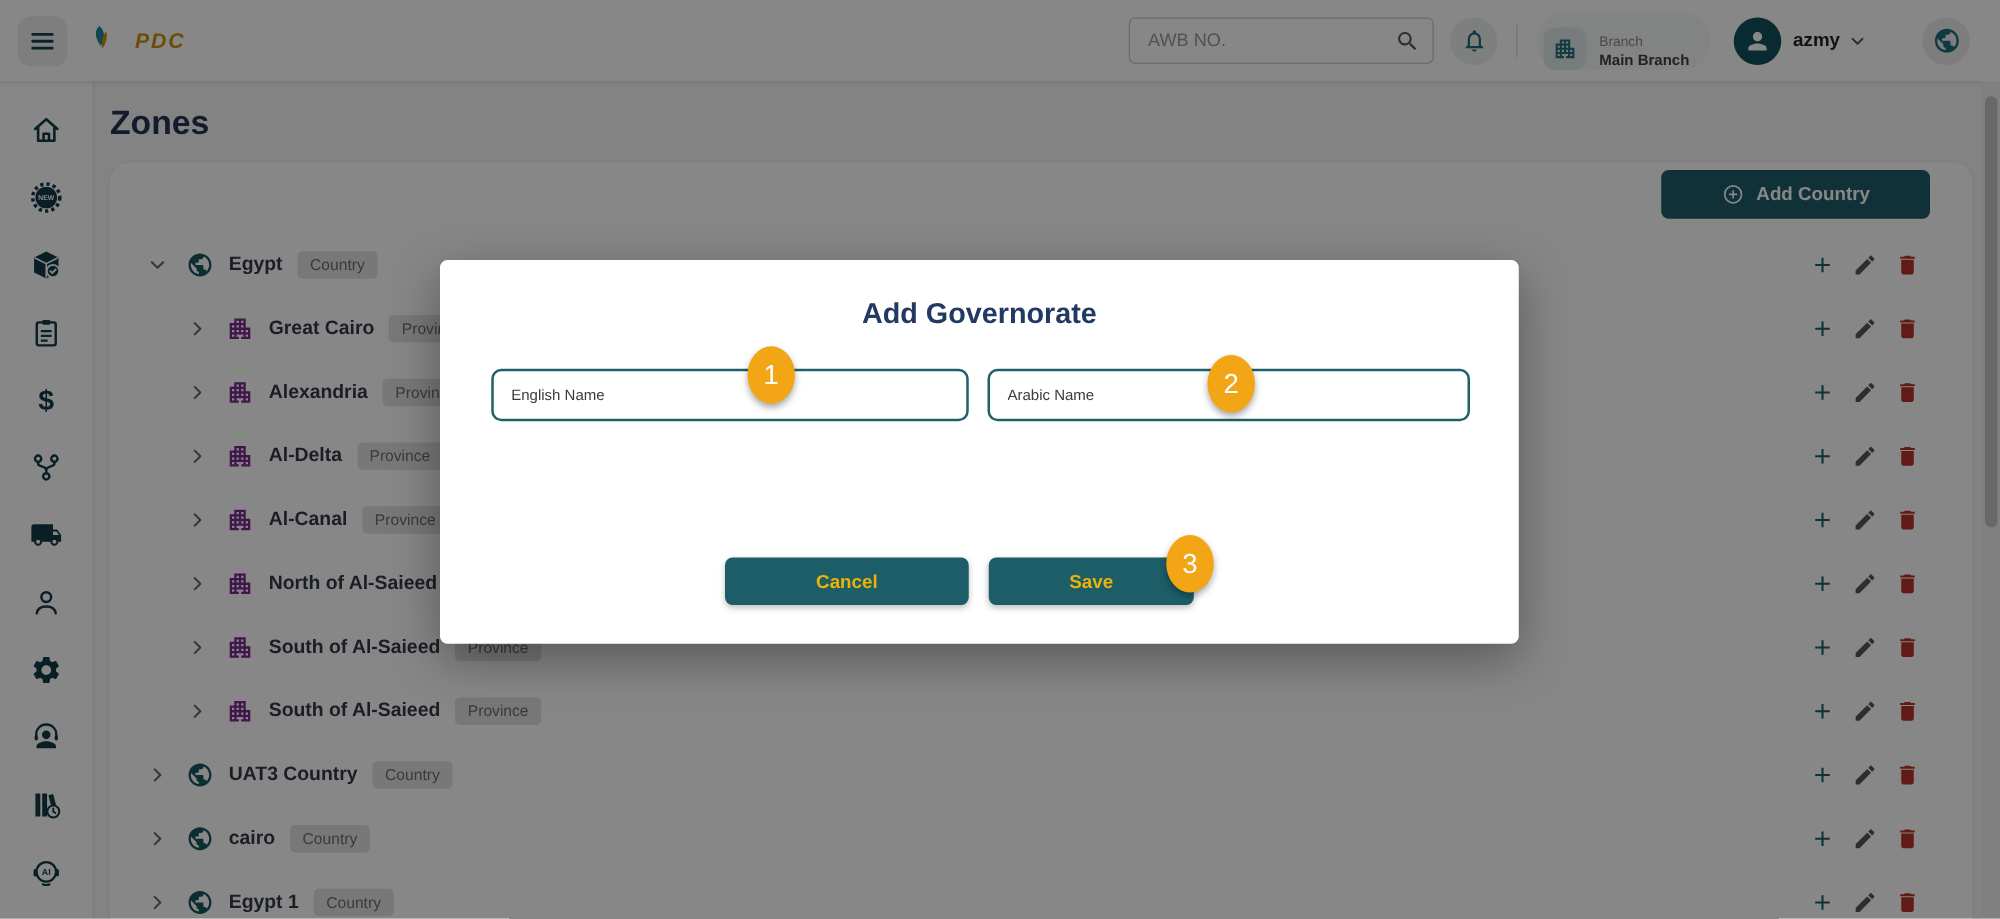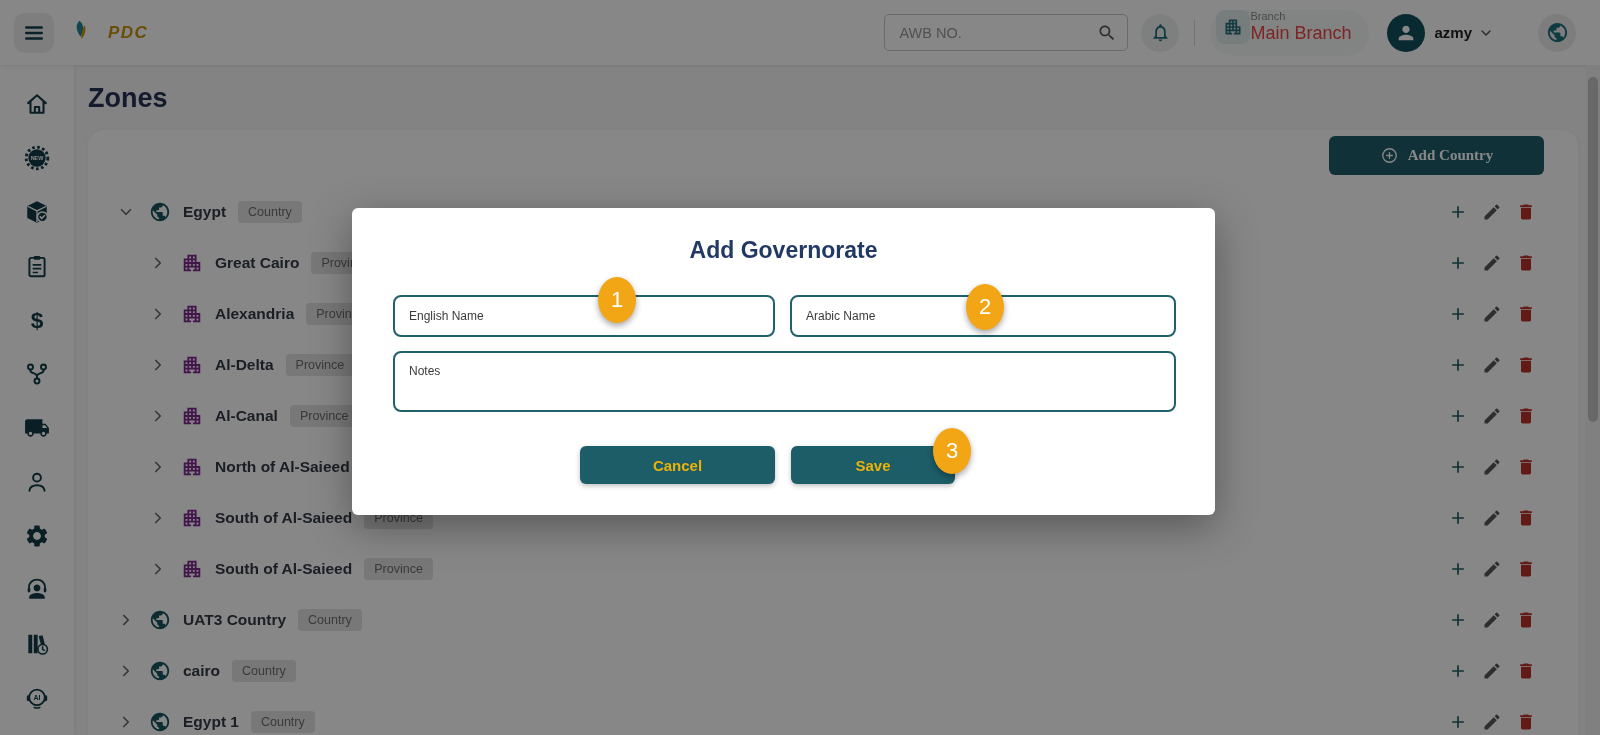--- a/index.html
+++ b/index.html
@@ -22,27 +22,27 @@
   .search-box { width:244px; height:37px; border:1px solid #c9c9c9; border-radius:5px; background:#fff;
                 display:flex; align-items:center; padding:0 10px 0 14px;justify-content:flex-end; }
   .search-box input { border:none; outline:none; flex:1; font-size:14.5px; color:#333; background:transparent; font-family:inherit; }
   .search-box input::placeholder { color:#9a9a9a; opacity:1; }
   .search-box .s-icon { color:#555; } .search-box .s-icon svg { width:20px; height:20px; }
   .bell-btn { margin-left:13px; width:38px; height:38px; border-radius:50%; background:#eef0f0;
               display:flex; align-items:center; justify-content:center; color:#1c6e7d; }
   .bell-btn svg { width:21px; height:21px; }
   .top-divider { width:1px; height:26px; background:#d9d9d9; margin-left:15px; }
   .branch-pill { margin-left:15px; height:46px; border-radius:23px; background:#f6f7f7;
-                 display:flex; align-items:flex-start; padding:0 18px 0 6px; }
+                 display:flex; align-items:flex-end; padding:0 18px 0 6px; gap:10px; }
   .branch-ic { width:34px; height:34px; border-radius:9px; background:#e0eaec; color:#2a6f7c;
                display:flex; align-items:center; justify-content:center; }
   .branch-ic svg { width:20px; height:20px; }
   .branch-texts { display:flex; flex-direction:column; line-height:1.2; }
   .branch-label { font-size:11px; color:#8a8a8a; }
-  .branch-value { font-size:18px; font-weight:400; color:#ef4444; }
+  .branch-value { font-size:12px; font-weight:700; color:#404040; }
   .avatar { margin-left:18px; width:38px; height:38px; border-radius:50%; background:#11505e; color:#fff;
             display:flex; align-items:center; justify-content:center; }
   .avatar svg { width:22px; height:22px; }
   .username { margin-left:9px; font-size:15px; font-weight:700; color:#222; }
   .user-chevron { margin-left:6px; color:#555; } .user-chevron svg { width:16px; height:16px; }
   .globe-btn { margin-left:44px; width:38px; height:38px; border-radius:50%; background:#ededed; color:#1c6e7d;
                display:flex; align-items:center; justify-content:center; }
   .globe-btn svg { width:23px; height:23px; }
 
   
@@ -52,21 +52,21 @@
   .s-item { width:28px; height:27px; color:#113c47; display:flex; align-items:center; justify-content:center; }
   .s-item svg { width:26px; height:26px; }
 
   
   .main { position:absolute; left:74px; top:65px; right:0; bottom:0; background:#f7f8fa; }
   .page-title { margin:18px 0 0 14px; font-size:27px; font-weight:700; color:#253456; }
   .card { position:absolute; left:14px; top:65px; width:1490px; bottom:-15px; background:#fff;
           border-radius:16px 16px 0 0; box-shadow:0 1px 5px rgba(0,0,0,.07); }
   .add-country-btn { position:absolute; top:6px; right:34px; width:215px; height:39px; background:#1d5d68;
                      color:#fff; border-radius:6px; font-size:15px; font-weight:700;
-                     display:flex; align-items:center; justify-content:center; gap:9px;font-family:Liberation Serif, serif; }
+                     display:flex; align-items:center; justify-content:center; gap:9px; }
   .add-country-btn svg { width:19px; height:19px; }
   .tree { position:absolute; top:56px; left:0; right:0; }
   .tree-row { height:51px; display:flex; align-items:center; position:relative; }
   .tree-row.lvl0 { padding-left:29px; } .tree-row.lvl1 { padding-left:61px; }
   .chev { width:18px; height:18px; color:#666; margin-right:14px; } .chev svg { width:18px; height:18px; }
   .type-ic { width:22px; height:22px; margin-right:12px; }
   .type-ic svg { width:22px; height:22px; }
   .type-ic.country { color:#17565e; } .type-ic.province { color:#7d2a8e; }
   .row-name { font-size:15.5px; font-weight:700; color:#333a46; margin-right:12px; white-space:nowrap; }
   .row-badge { background:#e2e2e2; color:#6f6f6f; font-size:12.5px; padding:4px 10px; border-radius:4px; white-space:nowrap; }
@@ -682,20 +682,19 @@
 <div class="scrollbar-track">
   <div class="scrollbar-thumb"></div>
 </div>
 
 <div class="backdrop"></div>
 
 <div class="modal">
   <div class="modal-title">Add Governorate</div>
   <input class="field inp-en" type="text" placeholder="English Name" style="">
   <input class="field inp-ar" type="text" placeholder="Arabic Name" style="">
-  <textarea class="field inp-notes" placeholder="Notes" style=""></textarea>
   <button class="m-btn m-cancel">Cancel</button>
   <button class="m-btn m-save">Save</button>
 </div>
 
 <div class="anno-badge" style="left: 598px; top: 277px; background: rgb(242, 166, 22);">1</div>
 <div class="anno-badge" style="left: 966px; top: 284px; background: rgb(242, 166, 22);">2</div>
 <div class="anno-badge" style="left: 933px; top: 428px; background: rgb(242, 166, 22);">3</div>
 
 </body></html>

